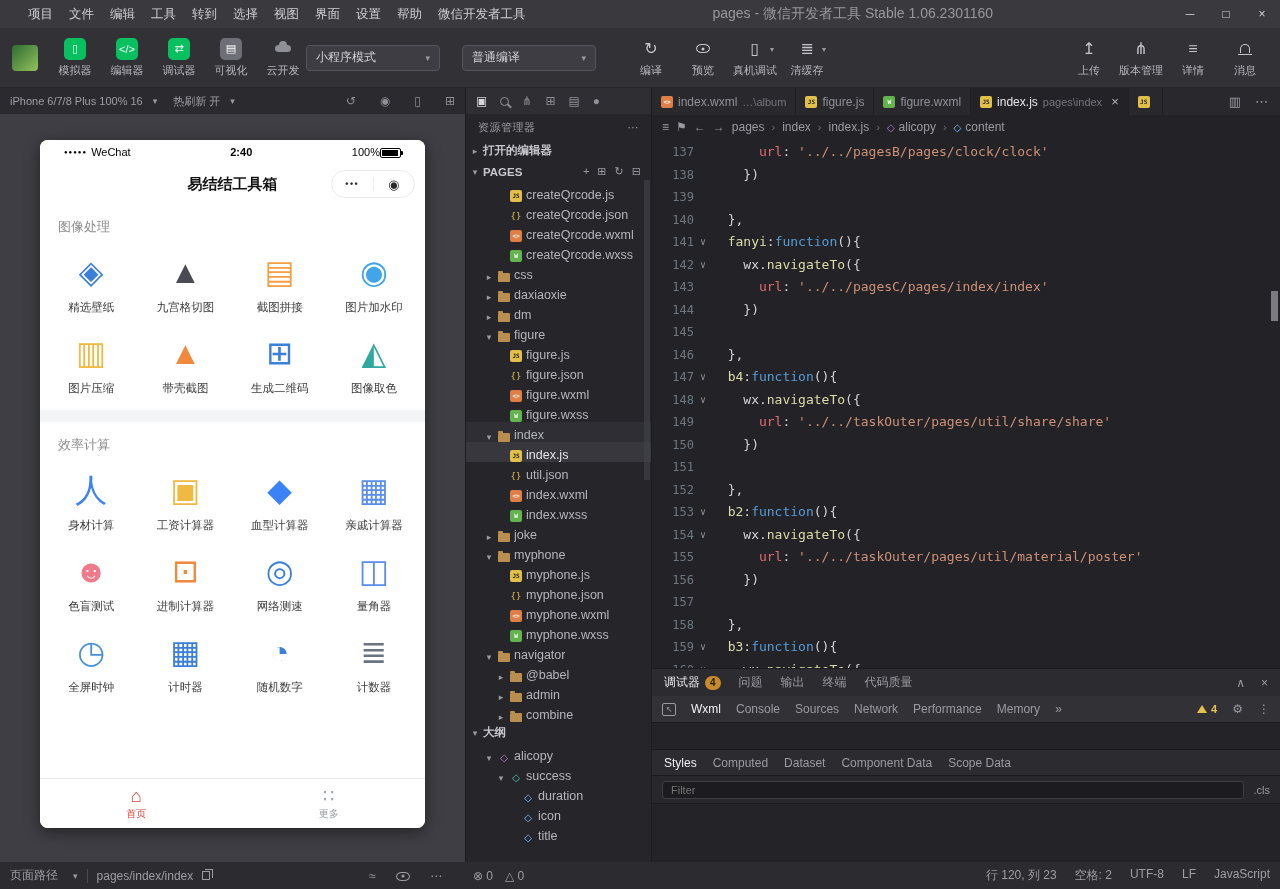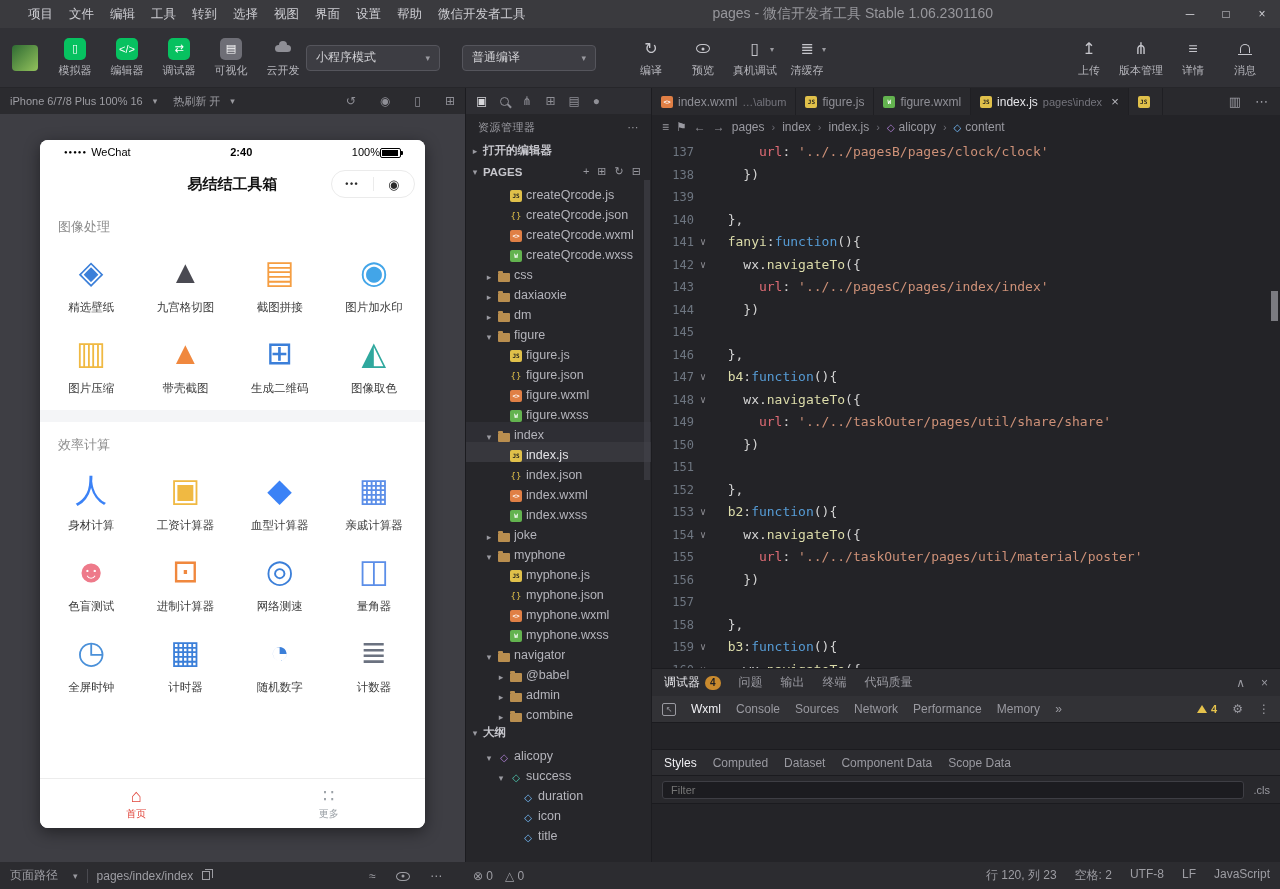--- a/index.html
+++ b/index.html
@@ -486,21 +486,21 @@
             <span class="tlabel">index</span>
           </div>
           <div class="trow sel" style="padding-left:30px">
             <span class="tarrow"></span>
             <span class="fi fi-js">JS</span>
             <span class="tlabel">index.js</span>
           </div>
           <div class="trow" style="padding-left:30px">
             <span class="tarrow"></span>
             <span class="fi fi-json">{}</span>
-            <span class="tlabel">index.json</span>
+            <span class="tlabel">util.json</span>
           </div>
           <div class="trow" style="padding-left:30px">
             <span class="tarrow"></span>
             <span class="fi fi-wxml">&lt;&gt;</span>
             <span class="tlabel">index.wxml</span>
           </div>
           <div class="trow" style="padding-left:30px">
             <span class="tarrow"></span>
             <span class="fi fi-wxss">W</span>
             <span class="tlabel">index.wxss</span>

